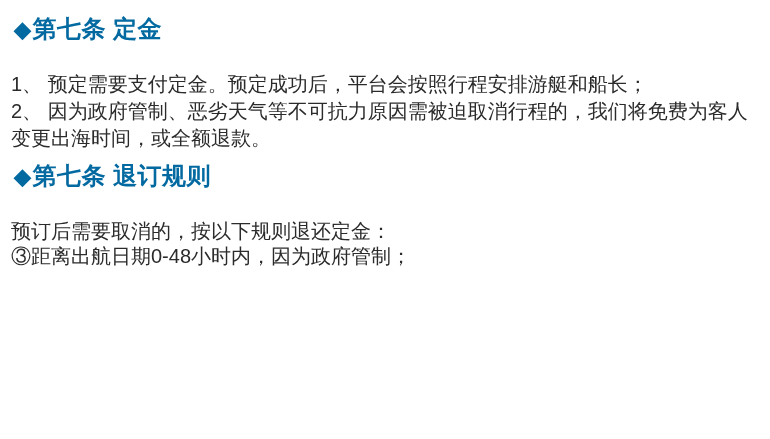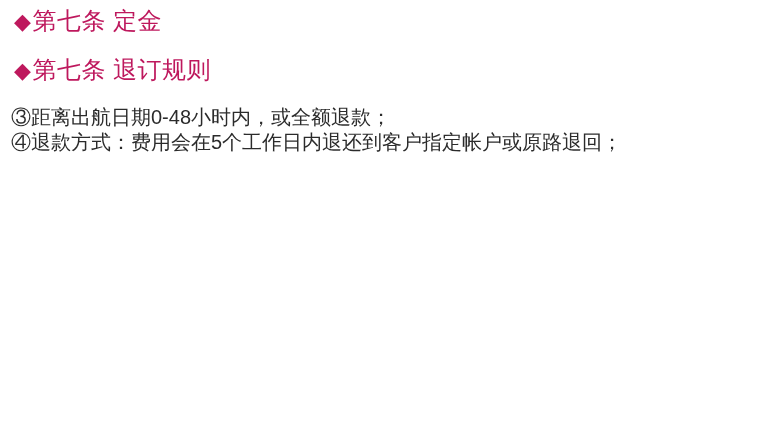--- a/index.html
+++ b/index.html
@@ -12,63 +12,68 @@
     height: 439px;
     overflow: hidden;
     font-family: "Liberation Sans", sans-serif;
     color: #2b2b2b;
   }
   .content {
     padding: 6px 14px 0 11px;
   }
   .heading {
     font-size: 24px;
-    font-weight: 400;
-    line-height: 30px;
+    font-weight: 700;
+    line-height: 46px;
     padding-left: 3px;
-    color: #be185d;
+    color: #0369a1;
     white-space: nowrap;
     letter-spacing: 0.5px;
   }
   .heading .bullet {
     font-size: 22px;
     margin-right: 1px;
   }
   .para {
     margin-top: 18px;
     font-size: 20px;
     line-height: 27px;
   }
   .para .line {
     white-space: nowrap;
   }
   .heading-2 {
-    margin-top: 18px;
+    margin-top: 1px;
   }
   .rules {
     margin-top: 19px;
     font-size: 20px;
     line-height: 25px;
   }
   .rules .line {
     white-space: nowrap;
   }
 </style>
 </head>
 <body>
 
 <div class="content">
 
   <div class="heading">
     <span class="bullet">◆</span><span>第七条 定金</span>
   </div>
 
+  <div class="para">
+    <div class="line">1、 预定需要支付定金。预定成功后，平台会按照行程安排游艇和船长；</div>
+    <div class="line">2、 因为政府管制、恶劣天气等不可抗力原因需被迫取消行程的，我们将免费为客人</div>
+    <div class="line">变更出海时间，或全额退款。</div>
+  </div>
 
   <div class="heading heading-2">
     <span class="bullet">◆</span><span>第七条 退订规则</span>
   </div>
 
   <div class="rules">
-    <div class="line">③距离出航日期0-48小时内，或全额退款；</div>
-    <div class="line">④退款方式：费用会在5个工作日内退还到客户指定帐户或原路退回；</div>
+    <div class="line">预订后需要取消的，按以下规则退还定金：</div>
+    <div class="line">③距离出航日期0-48小时内，因为政府管制；</div>
   </div>
 
 </div>
 
 </body></html>

